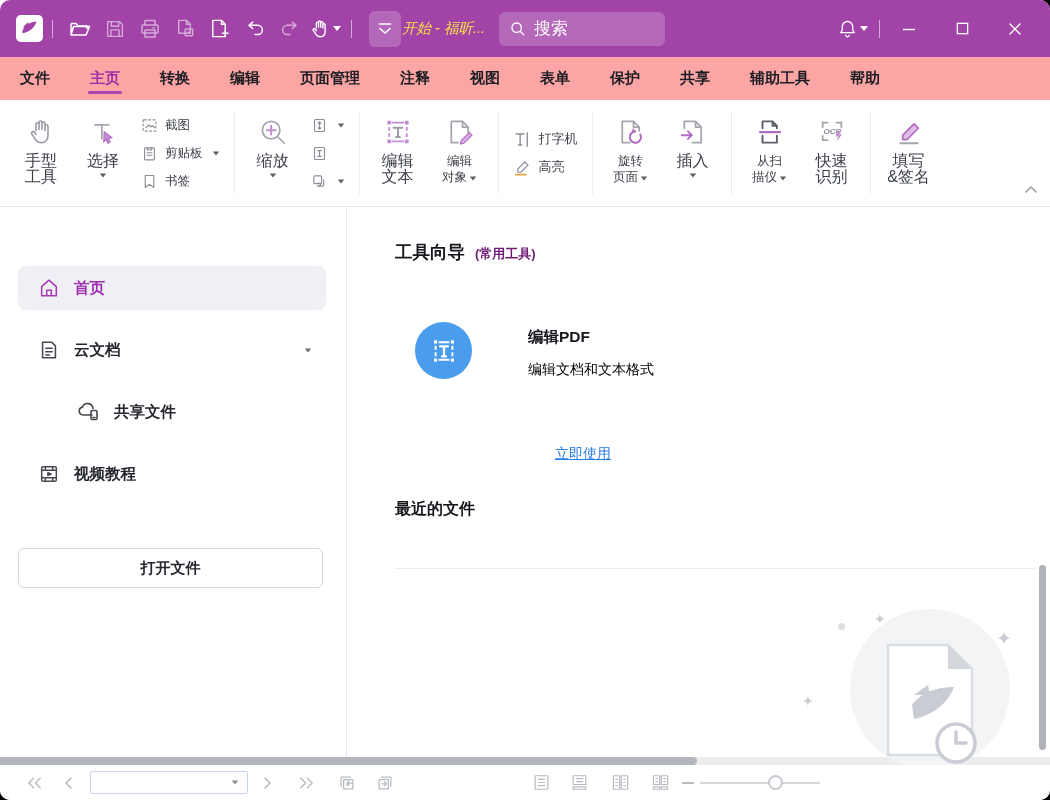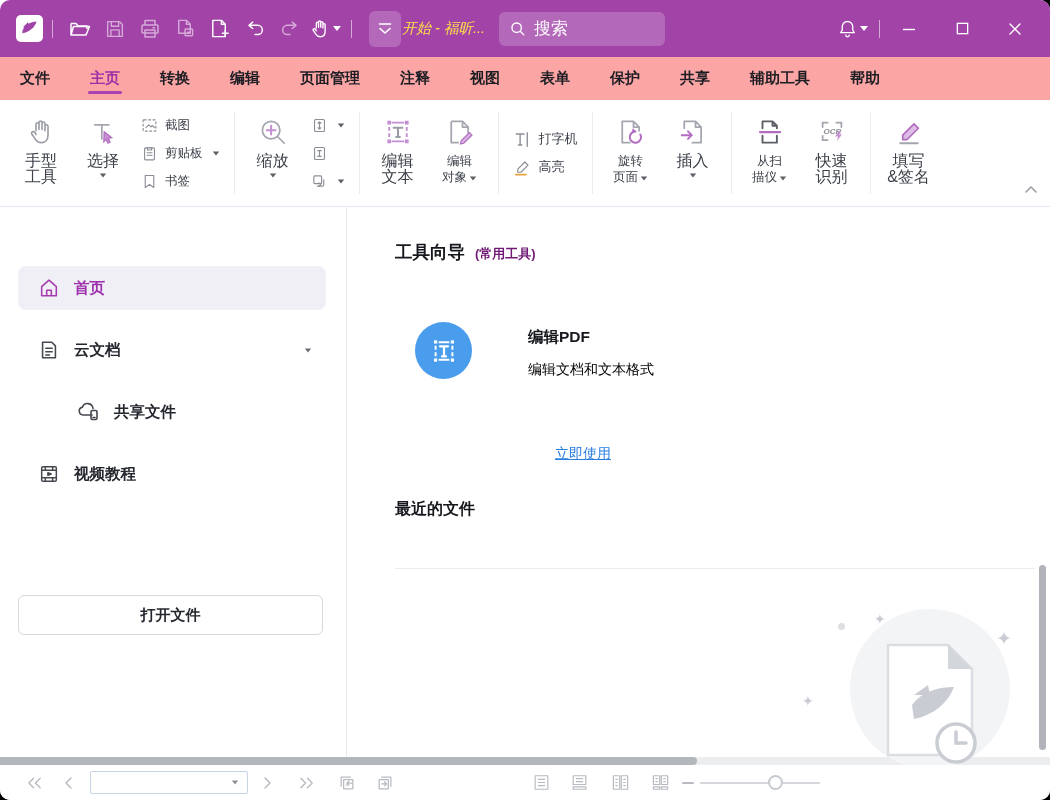--- a/index.html
+++ b/index.html
@@ -44,21 +44,21 @@
   .rsep { width:1px; background:#ebecf1; margin:12px 7px; }
   .ribbon-collapse { position:absolute; right:12px; bottom:8px; color:#9a9da4; }
 
   
   .main { position:relative; height:550px; display:flex; }
   .sidebar { width:347px; border-right:1px solid #e9eaef; position:relative; padding-top:59px; }
   .side-item { height:44px; margin:0 20px 18px 18px; display:flex; align-items:center; gap:14px; padding:0 20px; border-radius:8px; font-size:15.5px; font-weight:bold; color:#24272e; position:relative; }
   .side-item.active { background:#efeff5; color:#9d2fac; }
   .side-item .side-caret { position:absolute; right:14px; color:#6a6d74; transform:scale(.8); }
   .side-item.indent { padding-left:58px; }
-  .open-file-btn { position:absolute; left:18px; right:23px; top:341px; height:40px; background:#fff; border:1px solid #d6d8de; border-radius:6px; font-size:15px; font-weight:bold; color:#24272e; display:flex; align-items:center; justify-content:center; font-family:inherit;margin-top:47px; }
+  .open-file-btn { position:absolute; left:18px; right:23px; top:341px; height:40px; background:#fff; border:1px solid #d6d8de; border-radius:6px; font-size:15px; font-weight:bold; color:#24272e; display:flex; align-items:center; justify-content:center; font-family:inherit; }
 
   .content { flex:1; position:relative; }
   .wizard-head { position:absolute; left:48px; top:33px; display:flex; align-items:baseline; gap:10px;text-align:center; }
   .wizard-title { font-size:17.5px; font-weight:bold; color:#16181d; }
   .wizard-sub { font-size:13px; font-weight:bold; color:#701a75; }
   .tool-card { position:absolute; left:68px; top:115px; display:flex; gap:56px; }
   .tool-icon { width:57px; height:57px; border-radius:50%; background:#4a9ded; display:flex; align-items:center; justify-content:center; }
   .tool-title { font-size:15.5px; font-weight:bold; color:#16181d; margin-top:5px; }
   .tool-desc { font-size:14px; color:#000000; margin-top:13px; }
   .tool-link { position:absolute; left:208px; top:238px; font-size:14px; color:#2a7de1; text-decoration:underline; }

